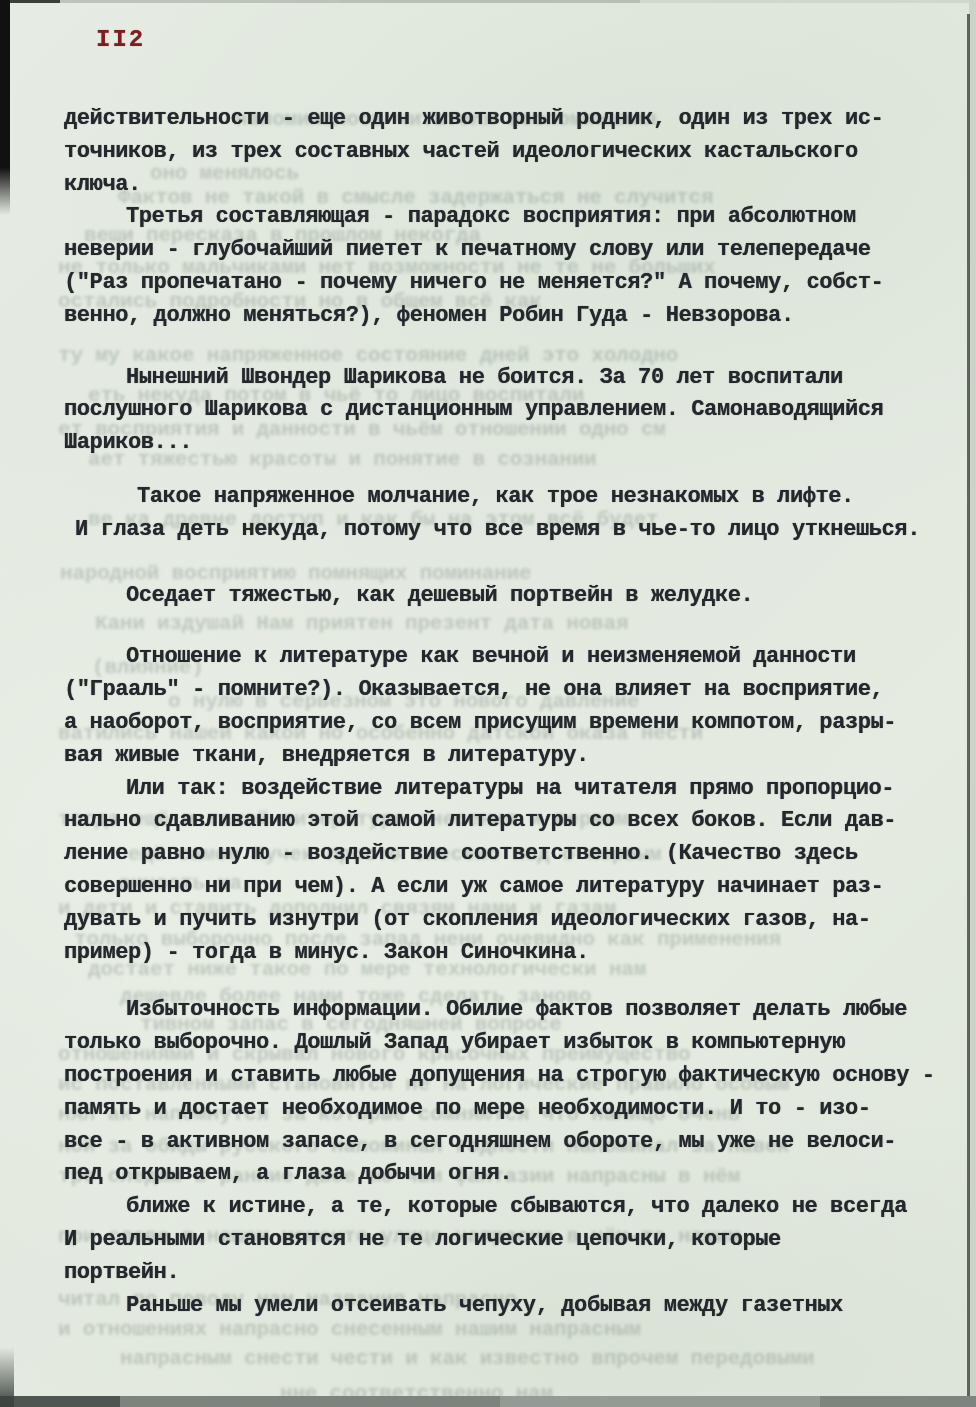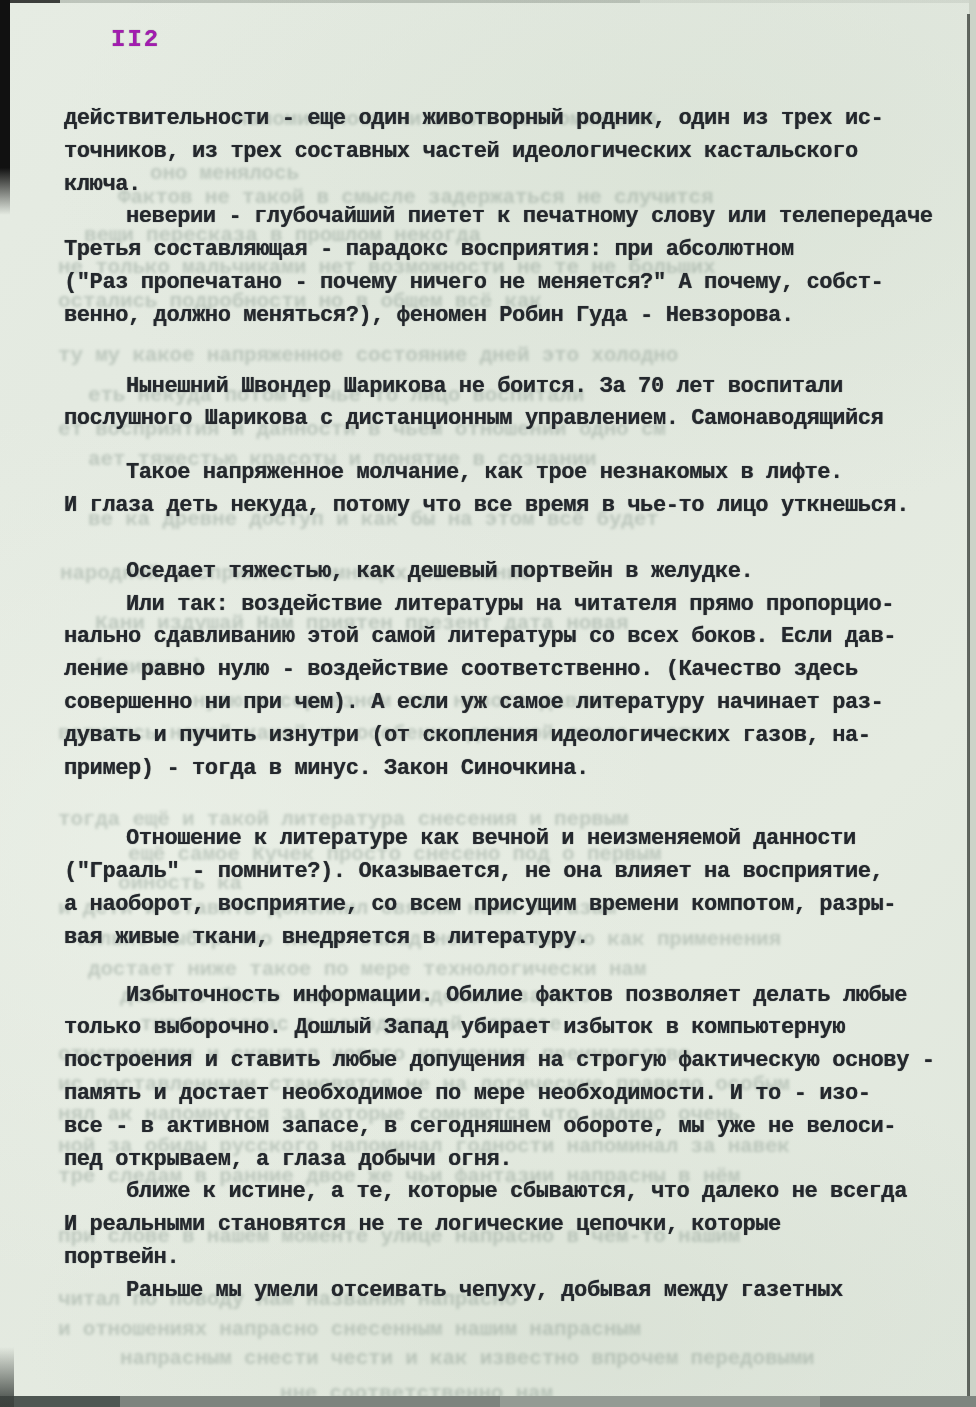--- a/index.html
+++ b/index.html
@@ -24,37 +24,37 @@
   .edge-left{position:absolute;left:0;top:0;width:10px;height:215px;
     background:linear-gradient(to bottom,#111 0 78%, rgba(17,17,17,0) 100%);}
   .edge-right-strip{position:absolute;right:0;top:0;width:7px;height:100%;background:#ccd3c8;}
   .edge-right-line{position:absolute;right:6px;top:14px;bottom:10px;width:3px;background:rgba(52,58,52,.75);}
   .edge-bottom{position:absolute;left:0;bottom:0;width:100%;height:11px;
     background:linear-gradient(to right,#4e5652 0 120px, #7d847e 120px 500px, #949b94 500px 820px, #7e857f 820px 100%);}
   .edge-bottom-left{position:absolute;left:0;bottom:0;width:14px;height:60px;background:linear-gradient(to top,#3c423e, rgba(60,66,62,0));}
 
   
   .page-number{
-    position:absolute;left:111px;top:26px;
-    font-size:24px;font-weight:700;color:#a21caf;
+    position:absolute;left:96px;top:26px;
+    font-size:24px;font-weight:700;color:#7f1d1d;
     letter-spacing:2px;
     text-shadow:0 0 1px rgba(40,44,48,.6);
     white-space:pre;
   }
   .text-block{
     position:absolute;left:64px;top:103px;width:900px;
     color:#24282d;
     font-size:22px;font-weight:700;
     letter-spacing:-.4px;
     text-shadow:0 0 1px rgba(33,36,40,.65), 0.4px 0.4px 0 rgba(33,36,40,.25);
   }
   .para{line-height:32.8px;}
-  .para.gap-sm{margin-top:21px;}
+  .para.gap-sm{margin-top:21px;margin-left:11px;}
   .para.gap{margin-top:25px;}
-  .para.gap-md{margin-top:38px;}
+  .para.gap-md{margin-top:29px;}
   .para.gap-lg{margin-top:33px;}
   .para.indent > .line:first-child{text-indent:62px;}
   .line{white-space:pre;height:32.8px;}
 
   
   .bleed-layer{position:absolute;inset:0;pointer-events:none;}
   .ghost{
     position:absolute;
     font-family:"Liberation Mono", monospace;
     font-size:21px;font-weight:700;
@@ -109,49 +109,50 @@
 
 <div class="page-number">II2</div>
 
 <div class="text-block">
     <div class="para">
       <div class="line">действительности - еще один животворный родник, один из трех ис-</div>
       <div class="line">точников, из трех составных частей идеологических кастальского</div>
       <div class="line">ключа.</div>
     </div>
     <div class="para indent">
+      <div class="line">Третья составляющая - парадокс восприятия: при абсолютном</div>
       <div class="line">неверии - глубочайший пиетет к печатному слову или телепередаче</div>
-      <div class="line">Третья составляющая - парадокс восприятия: при абсолютном</div>
       <div class="line">("Раз пропечатано - почему ничего не меняется?" А почему, собст-</div>
       <div class="line">венно, должно меняться?), феномен Робин Гуда - Невзорова.</div>
     </div>
     <div class="para indent gap-md">
       <div class="line">Нынешний Швондер Шарикова не боится. За 70 лет воспитали</div>
       <div class="line">послушного Шарикова с дистанционным управлением. Самонаводящийся</div>
+      <div class="line">Шариков...</div>
     </div>
     <div class="para indent gap-sm">
       <div class="line">Такое напряженное молчание, как трое незнакомых в лифте.</div>
       <div class="line">И глаза деть некуда, потому что все время в чье-то лицо уткнешься.</div>
     </div>
     <div class="para indent gap-lg">
       <div class="line">Оседает тяжестью, как дешевый портвейн в желудке.</div>
     </div>
+    <div class="para indent gap-md">
+      <div class="line">Отношение к литературе как вечной и неизменяемой данности</div>
+      <div class="line">("Грааль" - помните?). Оказывается, не она влияет на восприятие,</div>
+      <div class="line">а наоборот, восприятие, со всем присущим времени компотом, разры-</div>
+      <div class="line">вая живые ткани, внедряется в литературу.</div>
+    </div>
     <div class="para indent">
       <div class="line">Или так: воздействие литературы на читателя прямо пропорцио-</div>
       <div class="line">нально сдавливанию этой самой литературы со всех боков. Если дав-</div>
       <div class="line">ление равно нулю - воздействие соответственно. (Качество здесь</div>
       <div class="line">совершенно ни при чем). А если уж самое литературу начинает раз-</div>
       <div class="line">дувать и пучить изнутри (от скопления идеологических газов, на-</div>
       <div class="line">пример) - тогда в минус. Закон Синочкина.</div>
-    </div>
-    <div class="para indent gap-md">
-      <div class="line">Отношение к литературе как вечной и неизменяемой данности</div>
-      <div class="line">("Грааль" - помните?). Оказывается, не она влияет на восприятие,</div>
-      <div class="line">а наоборот, восприятие, со всем присущим времени компотом, разры-</div>
-      <div class="line">вая живые ткани, внедряется в литературу.</div>
     </div>
     <div class="para indent gap">
       <div class="line">Избыточность информации. Обилие фактов позволяет делать любые</div>
       <div class="line">только выборочно. Дошлый Запад убирает избыток в компьютерную</div>
       <div class="line">построения и ставить любые допущения на строгую фактическую основу -</div>
       <div class="line">память и достает необходимое по мере необходимости. И то - изо-</div>
       <div class="line">все - в активном запасе, в сегодняшнем обороте, мы уже не велоси-</div>
       <div class="line">пед открываем, а глаза добычи огня.</div>
     </div>
     <div class="para indent">

